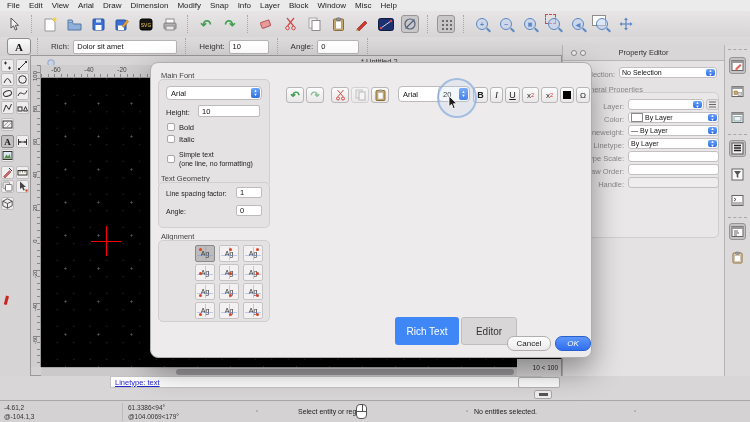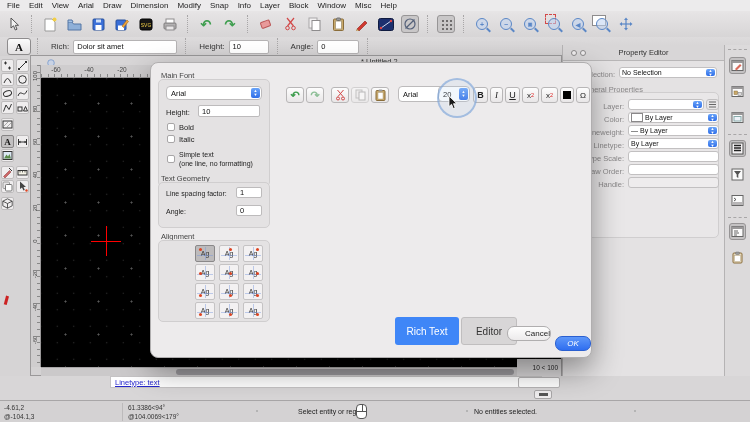--- a/index.html
+++ b/index.html
@@ -722,21 +722,21 @@
       </div>
 
 
     <div class="tab active" style="left:244px;top:254px;width:64px;">
         <span>Rich Text</span>
       </div>
     <div class="tab inactive" style="left:310px;top:254px;width:56px;">
         <span>Editor</span>
       </div>
 
-    <div class="dlgbtn" id="btn-cancel" style="left:356px;top:263px;width:44px;justify-content:flex-end;">
+    <div class="dlgbtn" id="btn-cancel" style="left:356px;top:273px;width:44px;">
         <span>Cancel</span>
       </div>
     <div class="dlgbtn" id="btn-ok" style="left:404px;top:273px;width:36px;font-style:italic;">
         <span>OK</span>
       </div>
   </div>
 
   <div id="clickring" class="abs"></div>
   <div id="cursor" class="abs">
     <svg width="12" height="15">

